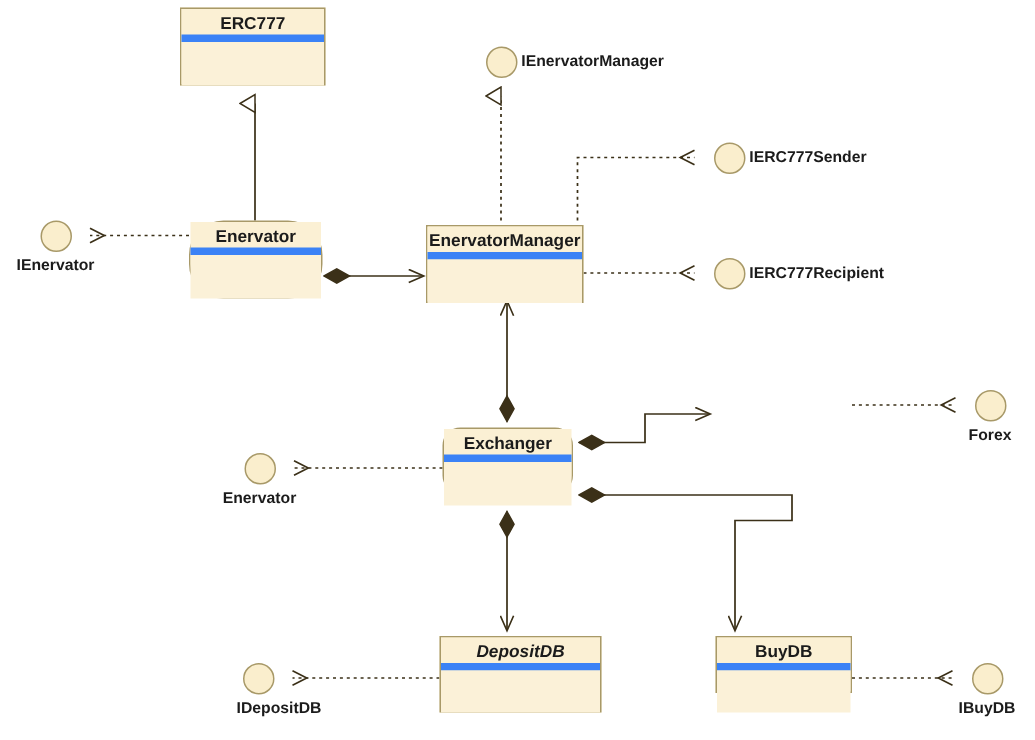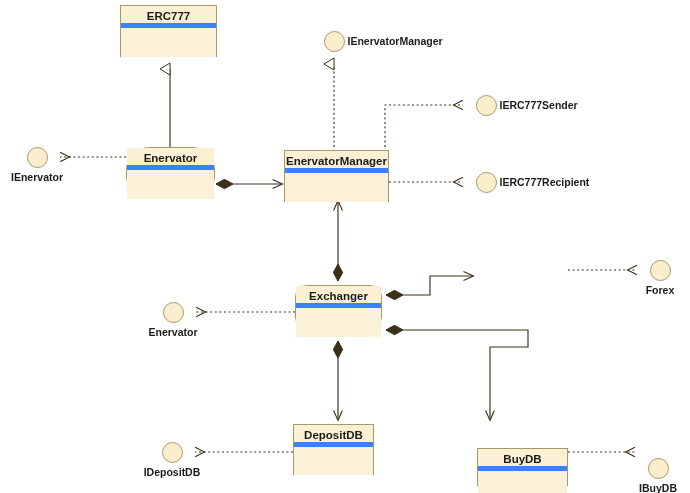--- a/index.html
+++ b/index.html
@@ -191,26 +191,26 @@
     <div class="cls-header">EnervatorManager</div>
     <div class="cls-body" style="height: 29px;"></div>
   </div>
 
   <div class="uml-class" id="cls-exchanger" style="left: 295px; top: 285px; width: 87px; height: 44px; border-radius: 12px;">
     <div class="cls-header">Exchanger</div>
     <div class="cls-body" style="height: 29px;"></div>
   </div>
 
 
-  <div class="uml-class" id="cls-depositdb" style="left: 293px; top: 424px; width: 81px; height: 51px;">
+  <div class="uml-class" id="cls-depositdb" style="left: 293px; top: 424px; width: 108px; height: 51px; font-style: italic;">
     <div class="cls-header">DepositDB</div>
     <div class="cls-body" style="height: 28px;"></div>
   </div>
 
-  <div class="uml-class" id="cls-buydb" style="left: 477px; top: 448px; width: 91px; height: 38px;">
+  <div class="uml-class" id="cls-buydb" style="left: 477px; top: 424px; width: 91px; height: 38px;">
     <div class="cls-header">BuyDB</div>
     <div class="cls-body" style="height: 28px;"></div>
   </div>
 
   <div class="iface lbl-below" id="if-ienervator" style="left: 26.5px; top: 146.5px; width: 21px; height: 21px;">
     <div class="iface-circle"></div>
     <div class="iface-label">IEnervator</div>
   </div>
 
   <div class="iface lbl-right" id="if-ienervatormanager" style="left: 323.5px; top: 30.5px; width: 21px; height: 21px;">
@@ -231,23 +231,23 @@
   <div class="iface lbl-below" id="if-iexchanger" style="left: 162.5px; top: 301.5px; width: 21px; height: 21px;">
     <div class="iface-circle"></div>
     <div class="iface-label">Enervator</div>
   </div>
 
   <div class="iface lbl-below" id="if-iforex" style="left: 649.5px; top: 259.5px; width: 21px; height: 21px;">
     <div class="iface-circle"></div>
     <div class="iface-label">Forex</div>
   </div>
 
-  <div class="iface lbl-below" id="if-idepositdb" style="left: 161.5px; top: 441.5px; width: 21px; height: 21px;">
+  <div class="iface lbl-below" id="if-idepositdb" style="left: 161.5px; top: 441.5px; width: 21px; height: 21px; padding-left: 28px;">
     <div class="iface-circle"></div>
     <div class="iface-label">IDepositDB</div>
   </div>
 
-  <div class="iface lbl-below" id="if-ibuydb" style="left: 647.5px; top: 441.5px; width: 21px; height: 21px; margin-top: 16px;">
+  <div class="iface lbl-below" id="if-ibuydb" style="left: 647.5px; top: 441.5px; width: 21px; height: 21px;">
     <div class="iface-circle"></div>
     <div class="iface-label">IBuyDB</div>
   </div>
 
 </div>
 
 </body></html>

